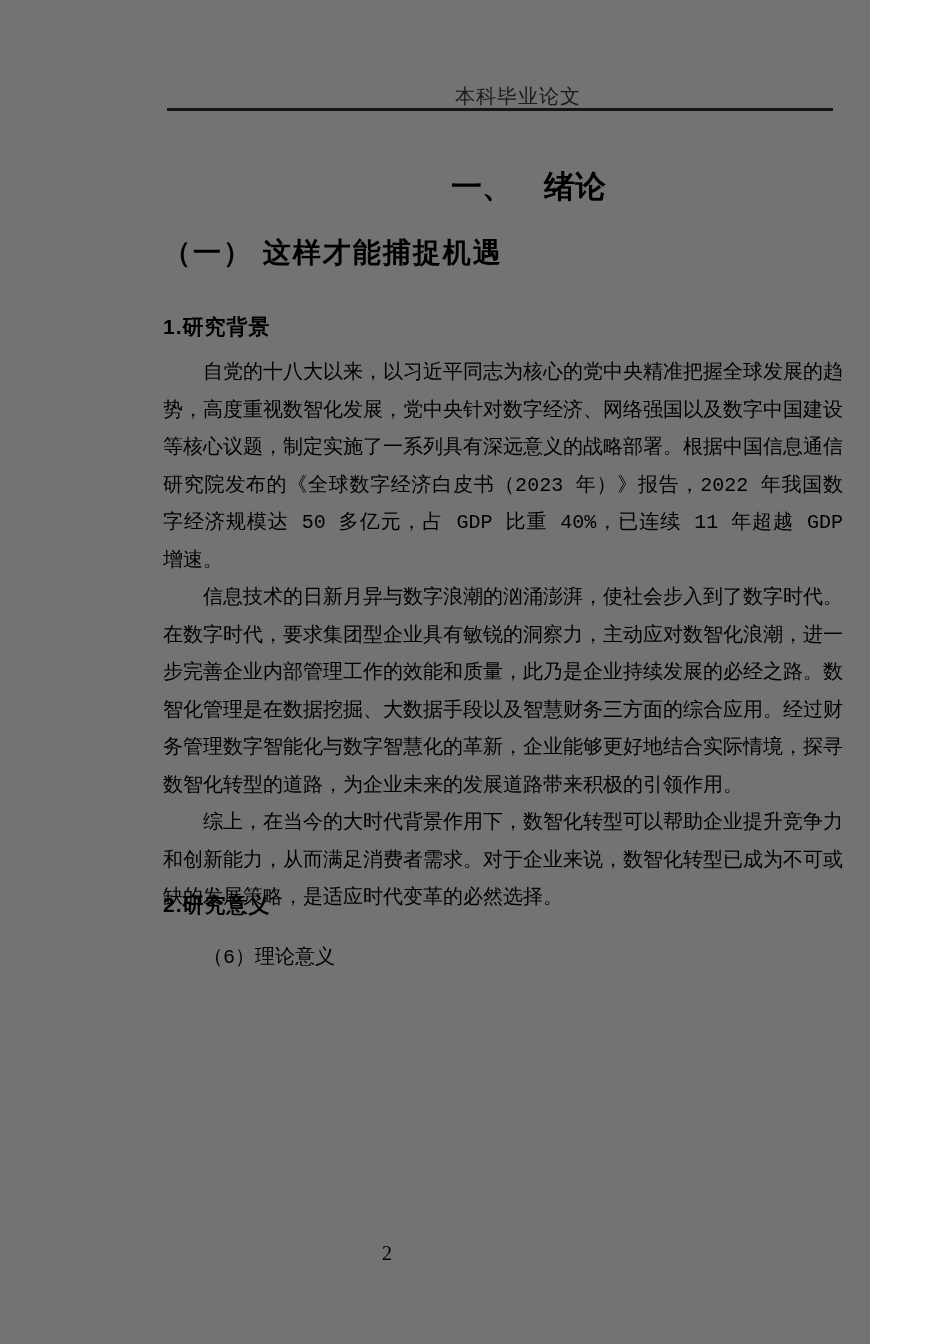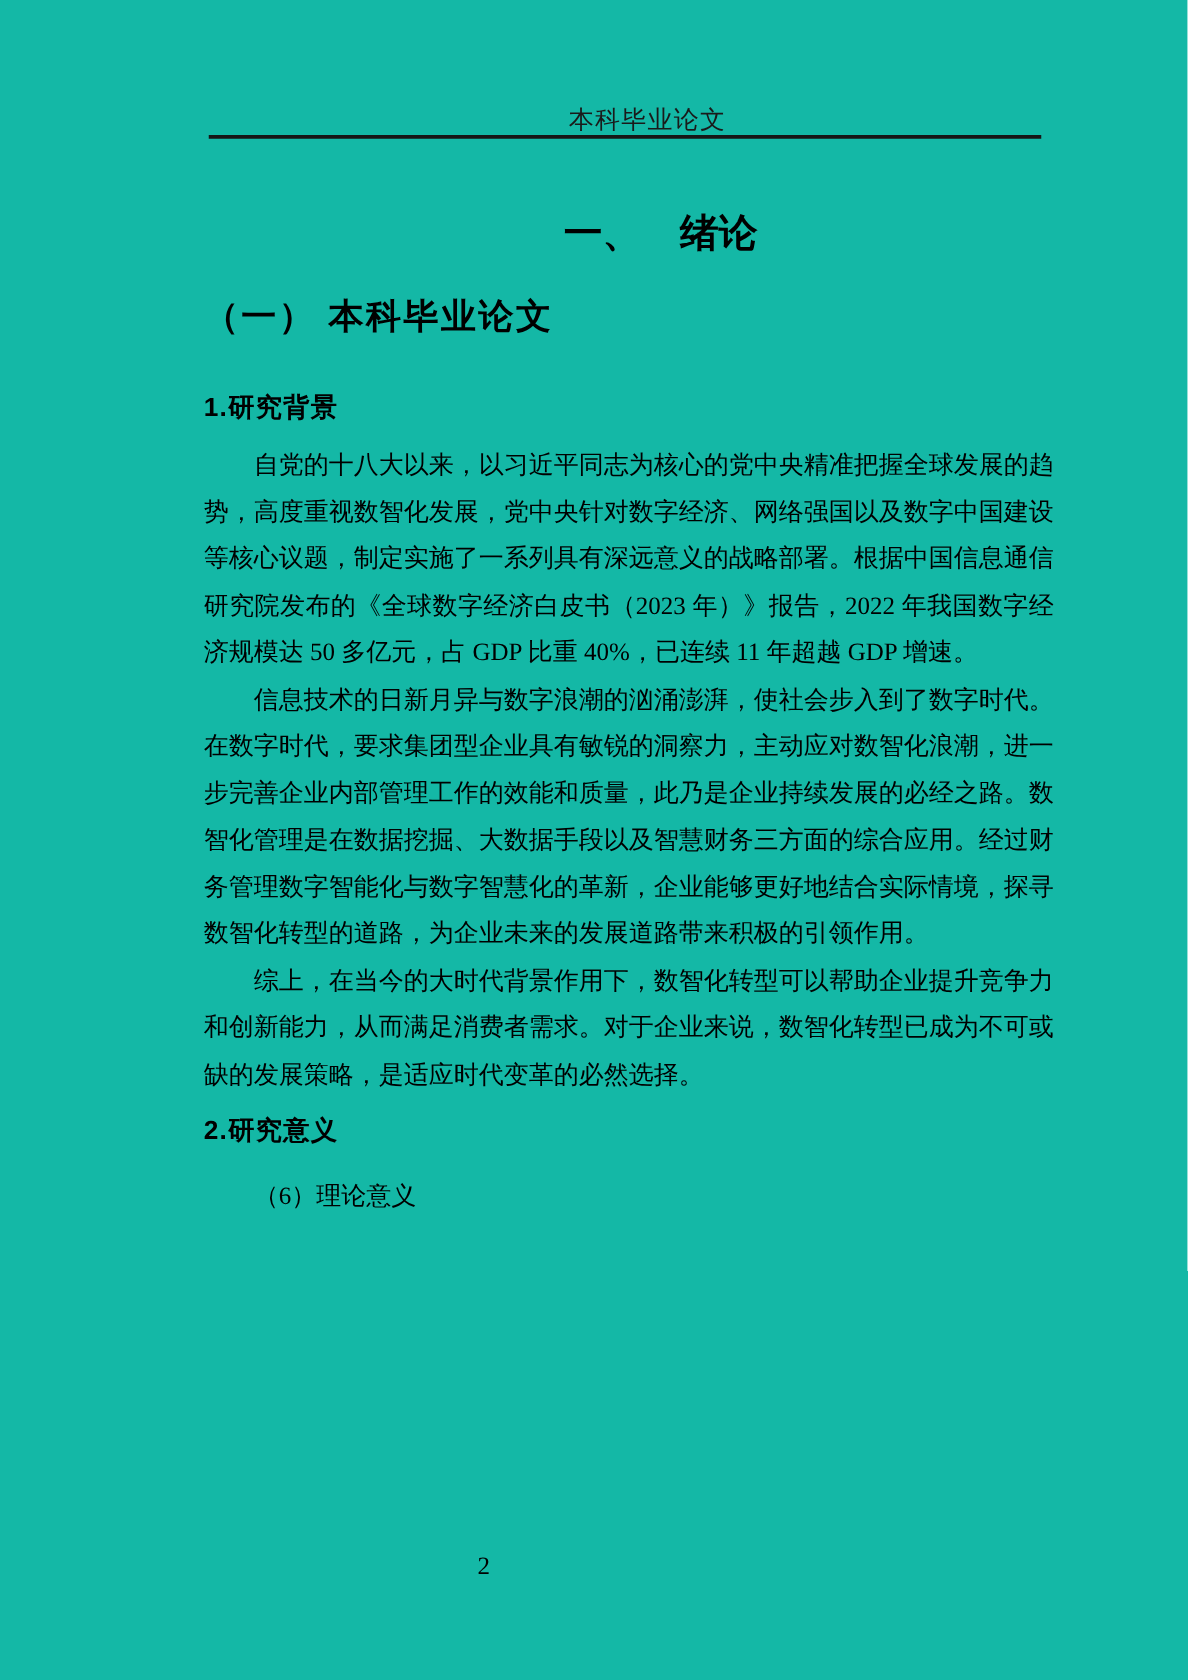--- a/index.html
+++ b/index.html
@@ -2,23 +2,23 @@
 <html><head>
 <meta charset="utf-8">
 <style>
   html, body {
     margin: 0;
     padding: 0;
     background: #ffffff;
   }
   .page {
     position: relative;
-    width: 950px;
+    width: 870px;
     height: 1344px;
-    background: #14b8a6;
+    background: #737373;
     overflow: hidden;
     font-family: "Liberation Serif", "DejaVu Serif", serif;
     color: #000000;
   }
   
   .header-title {
     position: absolute;
     top: 84px;
     left: 455px;
     font-size: 20px;
@@ -81,41 +81,42 @@
     line-height: 37.5px;
     text-align: justify;
     text-justify: inter-character;
   }
   .body-block.block1 { top: 354px; }
   .body-block.block2 { top: 939px; }
   .body-block p {
     margin: 0;
     padding: 0;
     text-indent: 2em;
+    font-family: Liberation Mono, monospace;
   }
   
   .page-number {
     position: absolute;
     top: 1241px;
     left: 382px;
     font-size: 20px;
     line-height: 24px;
   }
 </style>
 </head>
 <body>
 
 <div class="page">
 
   <div class="header-title">本科毕业论文</div>
   <div class="header-rule"></div>
 
   <h1 class="chapter-title">一、　绪论</h1>
 
-  <h2 class="section-heading">（一） 本科毕业论文</h2>
+  <h2 class="section-heading">（一） 这样才能捕捉机遇</h2>
 
   <h3 class="sub-heading sub1">1.研究背景</h3>
 
   <div class="body-block block1">
     <p>自党的十八大以来，以习近平同志为核心的党中央精准把握全球发展的趋势，高度重视数智化发展，党中央针对数字经济、网络强国以及数字中国建设等核心议题，制定实施了一系列具有深远意义的战略部署。根据中国信息通信研究院发布的《全球数字经济白皮书（2023 年）》报告，2022 年我国数字经济规模达 50 多亿元，占 GDP 比重 40%，已连续 11 年超越 GDP 增速。</p>
     <p>信息技术的日新月异与数字浪潮的汹涌澎湃，使社会步入到了数字时代。在数字时代，要求集团型企业具有敏锐的洞察力，主动应对数智化浪潮，进一步完善企业内部管理工作的效能和质量，此乃是企业持续发展的必经之路。数智化管理是在数据挖掘、大数据手段以及智慧财务三方面的综合应用。经过财务管理数字智能化与数字智慧化的革新，企业能够更好地结合实际情境，探寻数智化转型的道路，为企业未来的发展道路带来积极的引领作用。</p>
     <p>综上，在当今的大时代背景作用下，数智化转型可以帮助企业提升竞争力和创新能力，从而满足消费者需求。对于企业来说，数智化转型已成为不可或缺的发展策略，是适应时代变革的必然选择。</p>
   </div>
 
   <h3 class="sub-heading sub2">2.研究意义</h3>

